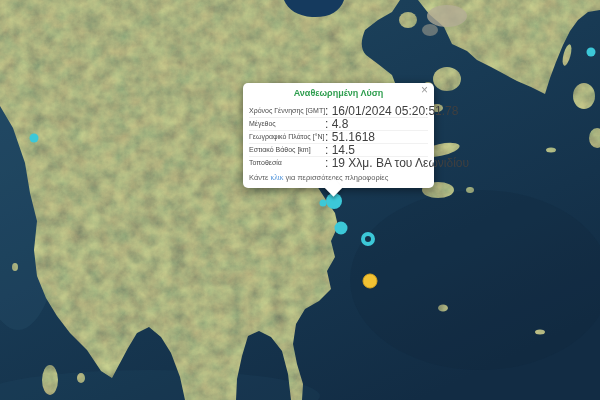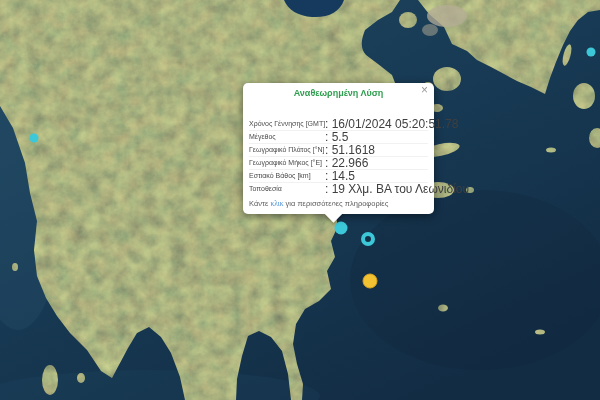--- a/index.html
+++ b/index.html
@@ -7,21 +7,21 @@
          font-family:"Liberation Sans",sans-serif;}
   .stage svg{position:absolute;left:0;top:0;}
 
   
   .popup{position:absolute;left:243px;top:83px;width:191px;box-sizing:border-box;
          background:#fff;border-radius:5px;box-shadow:0 2px 10px rgba(0,0,0,.45);
          padding:4px 6px 4px 6px;z-index:5;}
   .popup-close{position:absolute;top:1px;right:6px;font-size:12px;line-height:12px;
                color:#999;cursor:pointer;}
   .popup-title{text-align:center;color:#2f9e4f;font-size:9px;font-weight:700;
-               line-height:13px;margin-bottom:18px;}
+               line-height:13px;margin-bottom:5px;}
   .prow{display:flex;align-items:center;line-height:12px;}
   .prow + .prow{border-top:1px solid #f1f1f1;}
   .plabel{flex:0 0 76px;font-size:7px;color:#4a4a4a;white-space:nowrap;overflow:hidden;}
   .pval{flex:1;font-size:12px;color:#3f3f3f;white-space:nowrap;}
   .popup-footer{font-size:7.5px;color:#5d5d5d;line-height:13px;margin-top:2px;
                 white-space:nowrap;}
   .plink{color:#4a90d9;cursor:pointer;text-decoration:none;font-family:Liberation Serif, serif;}
   .popup-pointer{position:absolute;bottom:-6px;left:84px;width:13px;height:13px;
                  background:#fff;transform:rotate(45deg);
                  box-shadow:2px 2px 3px rgba(0,0,0,.25);}
@@ -117,29 +117,25 @@
   <div class="popup">
     <div class="popup-close">×</div>
     <div class="popup-title">Αναθεωρημένη Λύση</div>
 
     <div class="prow">
       <span class="plabel">Χρόνος Γέννησης [GMT]</span>
       <span class="pval">: 16/01/2024 05:20:51.78</span>
     </div>
     <div class="prow">
       <span class="plabel">Μέγεθος</span>
-      <span class="pval">: 5.5</span>
+      <span class="pval">: 4.8</span>
     </div>
     <div class="prow">
       <span class="plabel">Γεωγραφικό Πλάτος [°N]</span>
       <span class="pval">: 51.1618</span>
-    </div>
-    <div class="prow">
-      <span class="plabel">Γεωγραφικό Μήκος [°E]</span>
-      <span class="pval">: 22.966</span>
     </div>
     <div class="prow">
       <span class="plabel">Εστιακό Βάθος [km]</span>
       <span class="pval">: 14.5</span>
     </div>
     <div class="prow">
       <span class="plabel">Τοποθεσία</span>
       <span class="pval">: 19 Χλμ. ΒΑ του Λεωνιδίου</span>
     </div>
 

